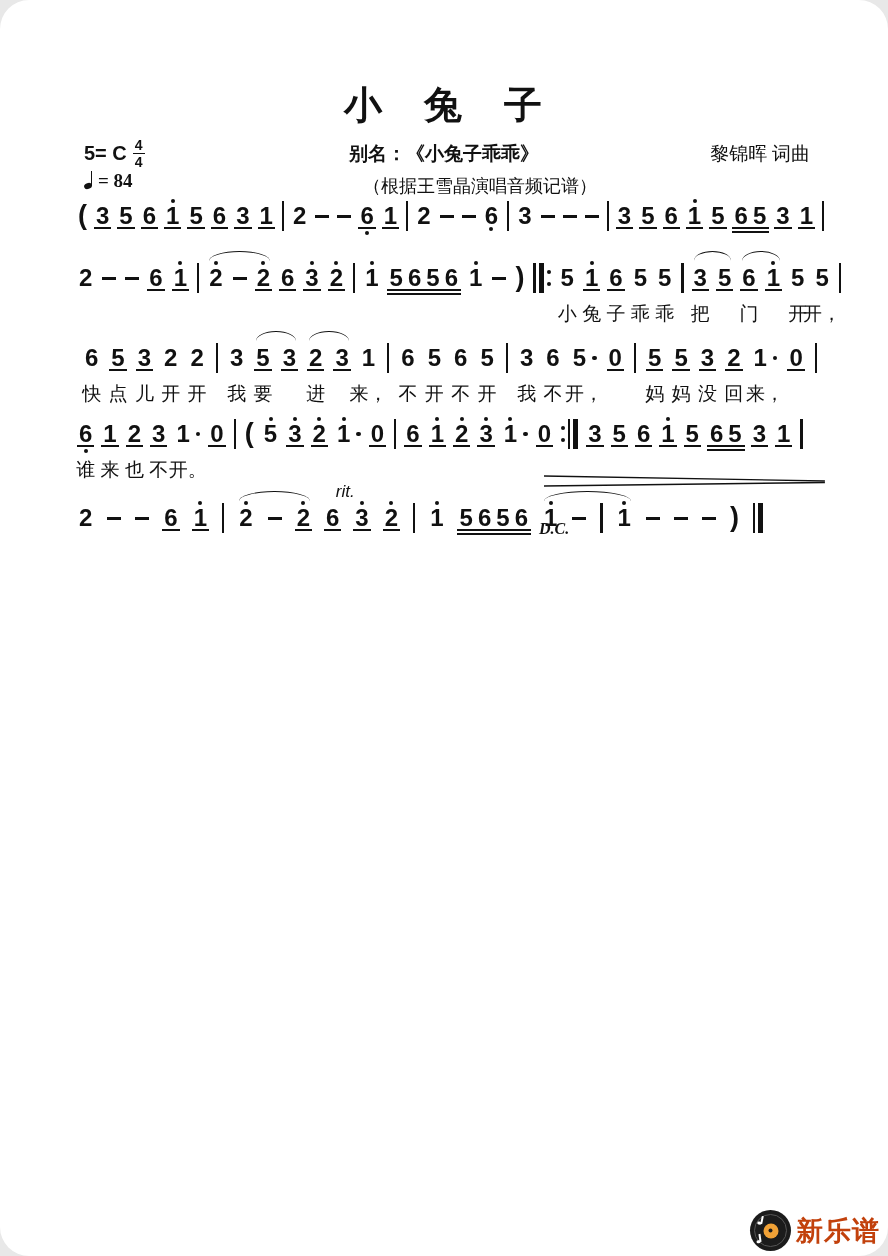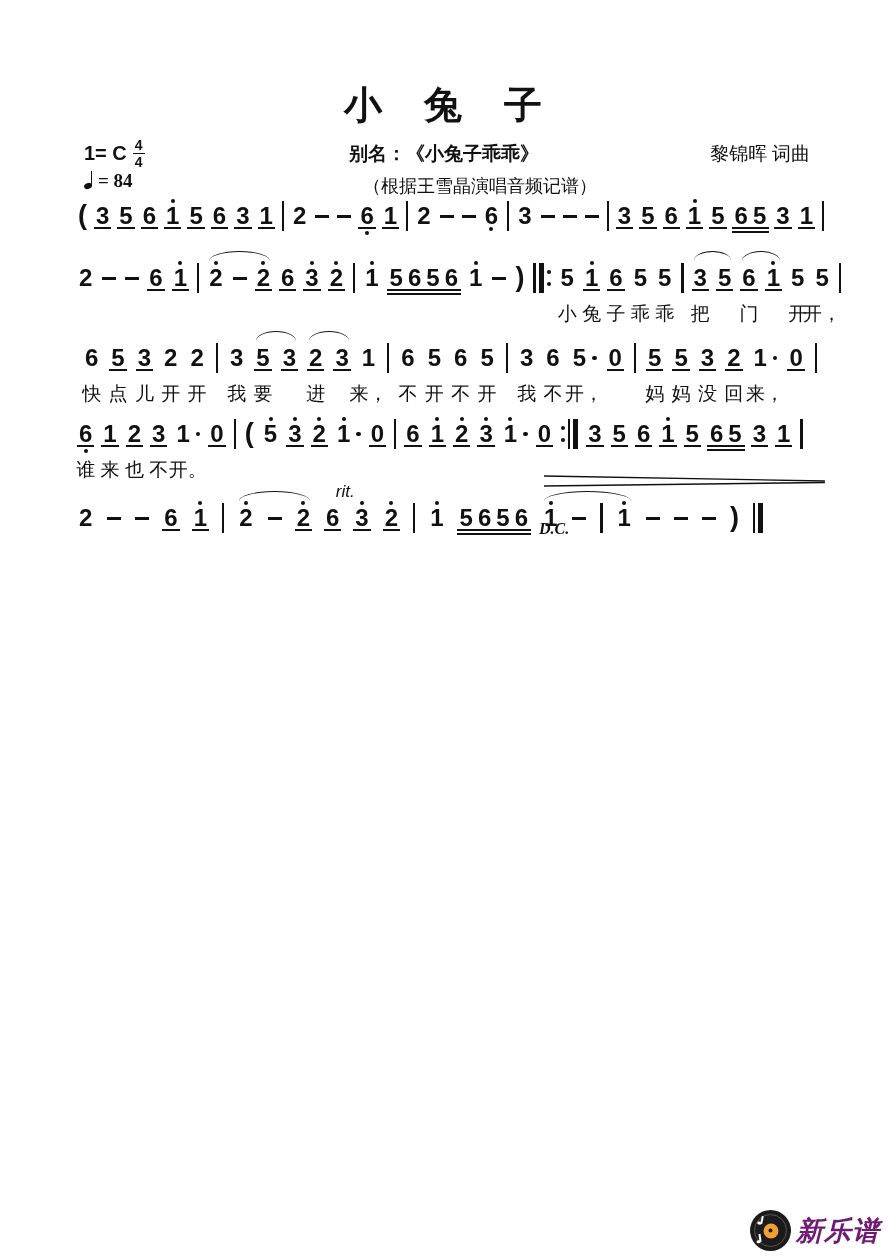--- a/index.html
+++ b/index.html
@@ -1,17 +1,17 @@
 <!DOCTYPE html>
 <html><head>
 <meta charset="utf-8">
 <style>
   html,body{margin:0;padding:0;background:#e8e8e8;}
   .sheet{position:relative;width:888px;height:1256px;background:#ffffff;margin:0 auto;
-         font-family:"Liberation Sans",sans-serif;color:#111;overflow:hidden;}
+         font-family:"Liberation Sans",sans-serif;color:#111;overflow:hidden;border-radius:29px;}
 
   
   .title{position:absolute;top:80px;left:0;width:100%;text-align:center;
          font-size:38px;font-weight:bold;letter-spacing:2px;}
   .meta-key{position:absolute;left:84px;top:138px;font-size:20px;font-weight:bold;display:flex;align-items:center;gap:6px;}
   .frac{display:inline-flex;flex-direction:column;align-items:center;font-size:14px;font-weight:bold;line-height:1;}
   .frac .top{border-bottom:1.6px solid #111;padding:0 2px 1px;}
   .frac .bot{padding-top:1px;}
   .meta-alias{position:absolute;left:0;top:141px;width:100%;text-align:center;
               font-family:"Liberation Serif",serif;font-size:19px;font-weight:bold;}
@@ -59,31 +59,31 @@
   
   .logo{position:absolute;right:8px;bottom:5px;display:flex;align-items:center;gap:5px;}
   .disc{position:relative;width:41px;height:41px;border-radius:50%;background:#1b1b1b;flex-shrink:0;}
   .disc .ring{position:absolute;left:4px;top:4px;right:4px;bottom:4px;border:1px solid #555;border-radius:50%;}
   .disc .center{position:absolute;left:50%;top:50%;transform:translate(-50%,-50%);width:15px;height:15px;border-radius:50%;}
   .disc .pin{position:absolute;left:50%;top:50%;transform:translate(-50%,-50%);width:4px;height:4px;border-radius:50%;background:#1b1b1b;}
   .mnote{position:absolute;width:1.6px;height:8px;background:#fff;}
   .mnote::after{content:"";position:absolute;left:-2.8px;bottom:-1px;width:3.4px;height:3px;background:#fff;border-radius:50%;}
   .mnote.n1{left:11px;top:6px;transform:rotate(12deg);}
   .mnote.n2{left:9px;top:24px;transform:rotate(-8deg);}
-  .logo-text{font-size:27px;font-weight:bold;letter-spacing:1px;color:#701a75;font-style:italic;}
+  .logo-text{font-size:27px;font-weight:bold;letter-spacing:1px;color:#c2410c;}
 </style>
 </head>
 <body>
 
 <div class="sheet">
 
   <div class="title">小　兔　子</div>
 
   <div class="meta-key">
-    <span>1= C</span>
+    <span>5= C</span>
     <span class="frac">
       <span class="top">4</span>
       <span class="bot">4</span>
     </span>
   </div>
 
   <div class="meta-alias">别名：《小兔子乖乖》</div>
   <div class="meta-credit">黎锦晖 词曲</div>
 
   <div class="meta-tempo">

